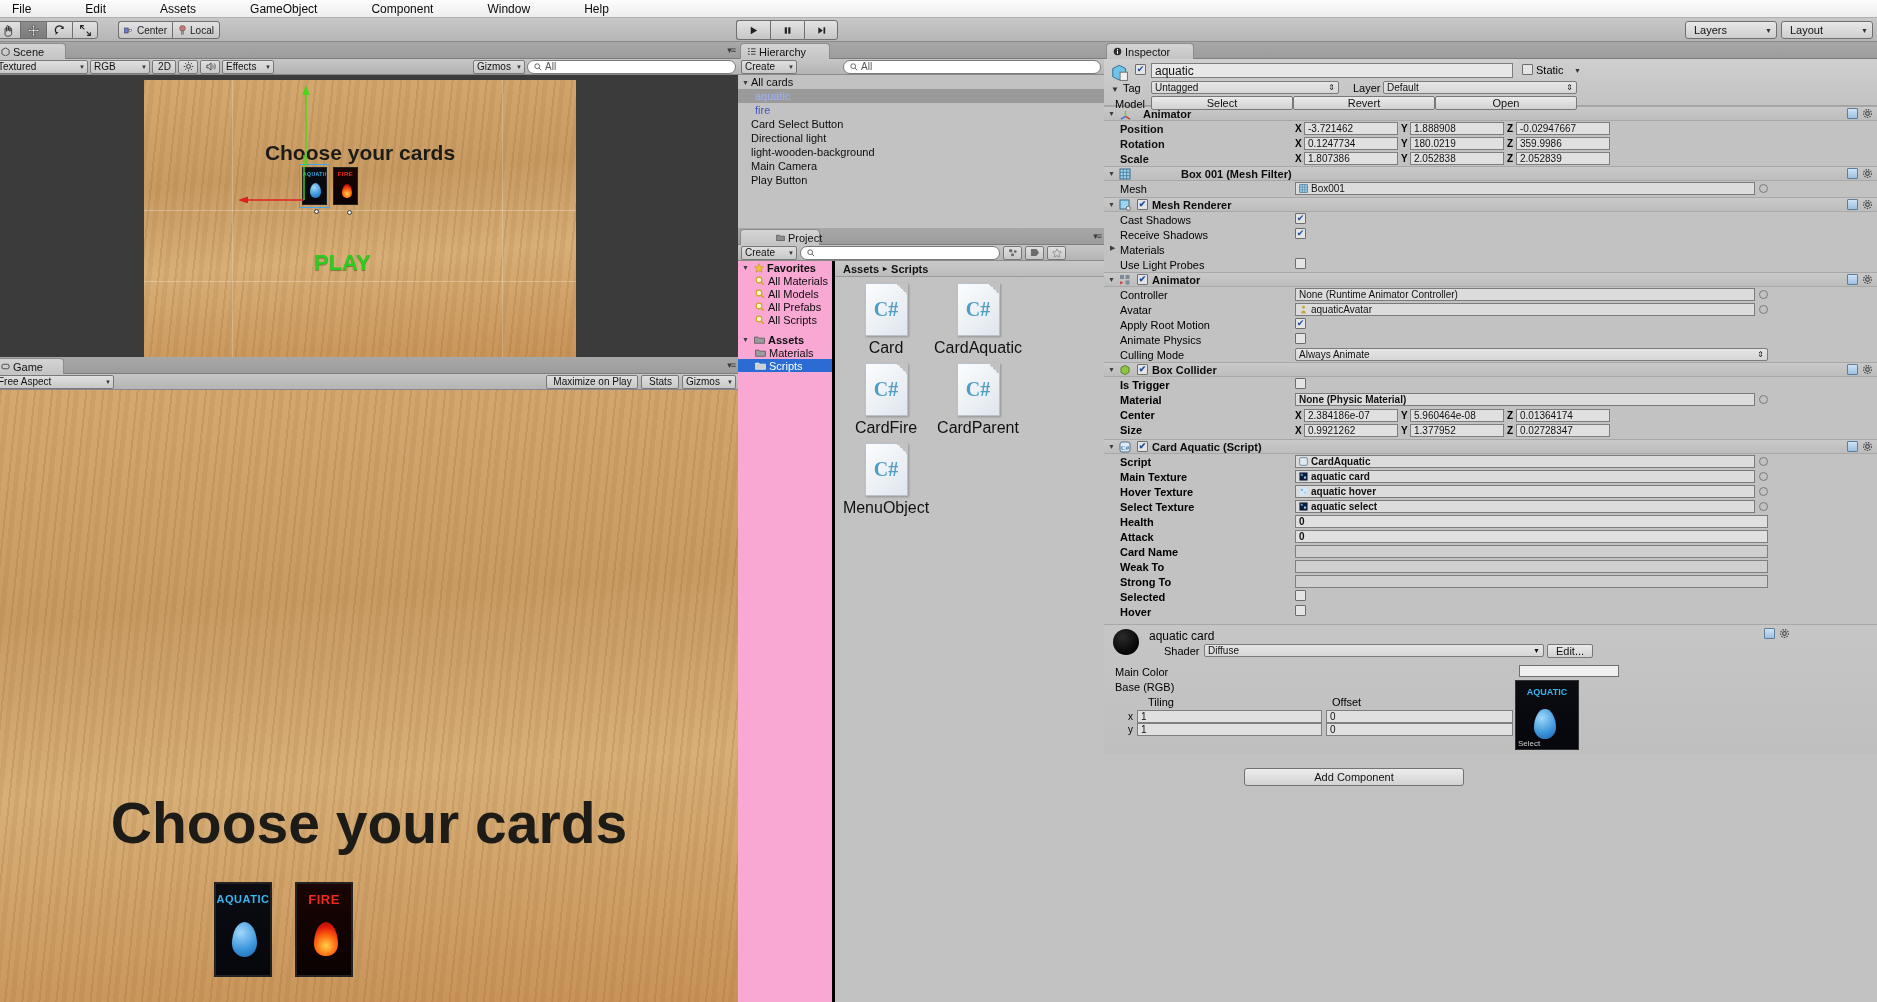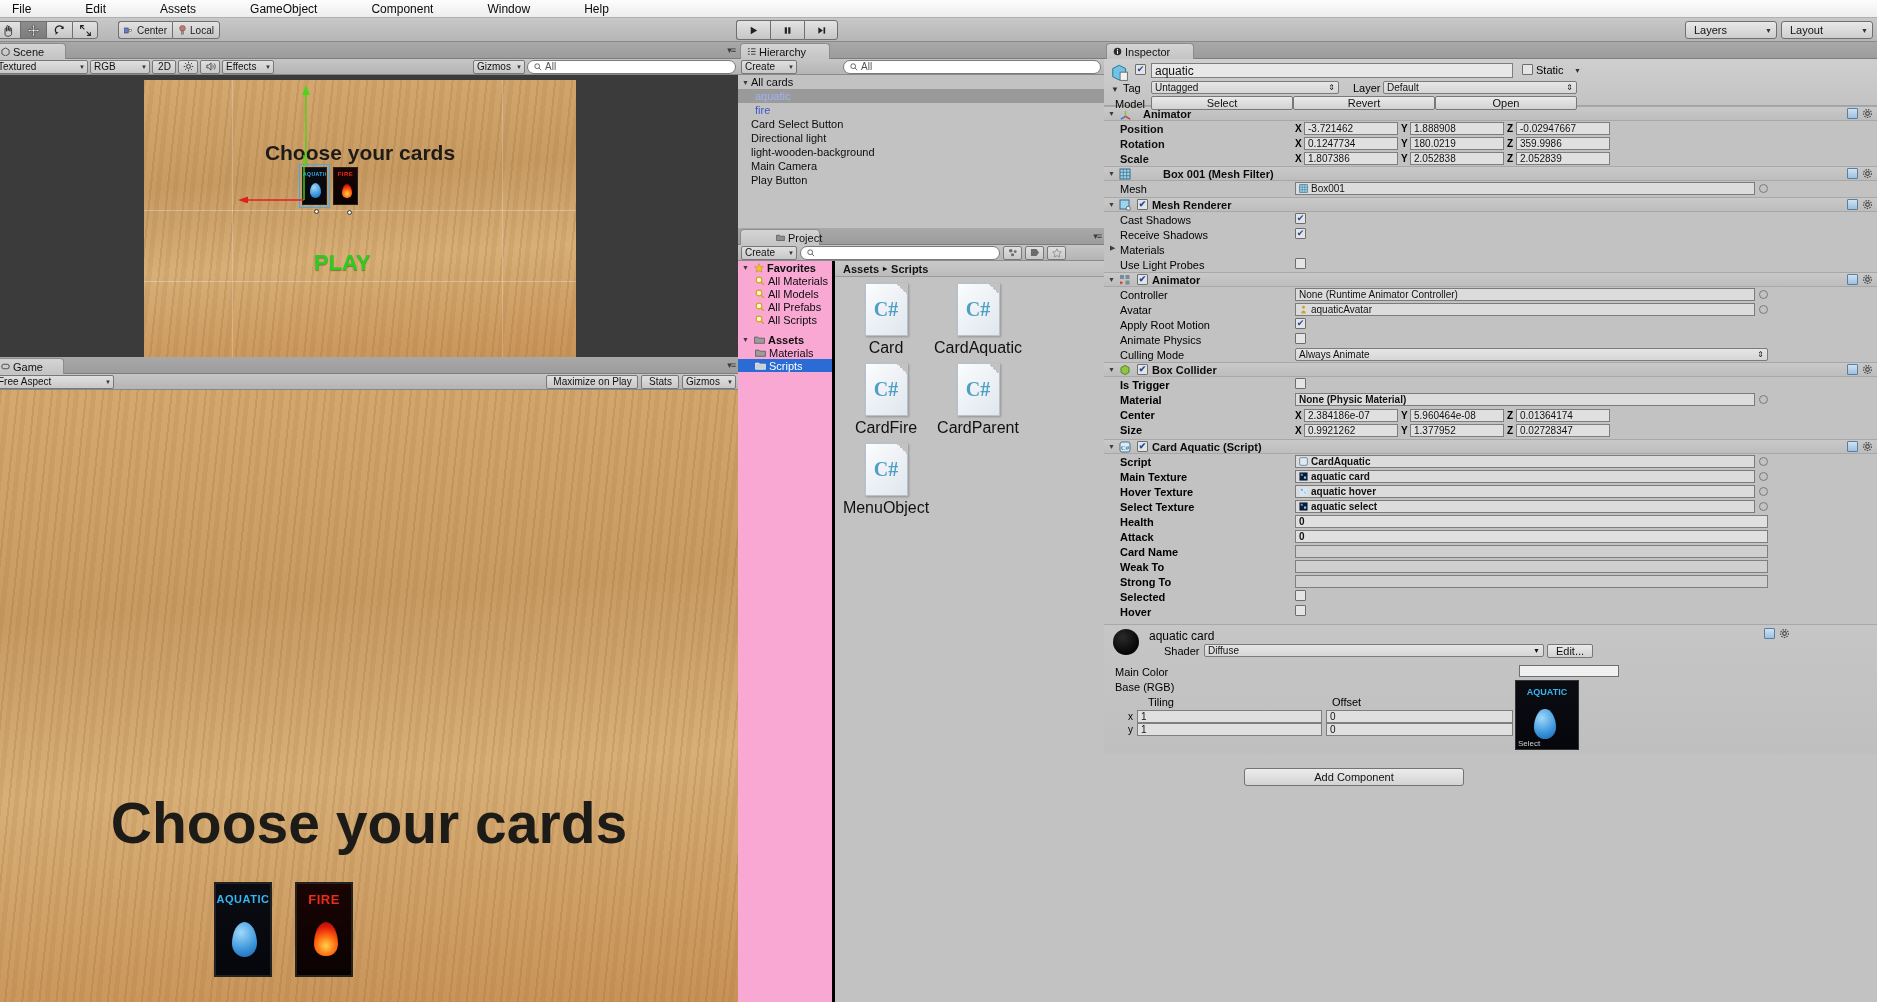--- a/index.html
+++ b/index.html
@@ -722,21 +722,21 @@
       <span class="axlbl" style="position:absolute; left:403px; top:32px;">Z</span>
       <div class="ifield" style="position:absolute; left:412px; top:31px; width:94px;">2.052839</div>
     </div>
 
     <div class="comphdr">
       <span class="tri">▼</span>
       <svg width="12" height="12" viewBox="0 0 12 12">
           <rect x="1" y="1" width="10" height="10" fill="#9dd3ef" stroke="#3a6b85" stroke-width="1"></rect>
           <path d="M1 4.3h10M1 7.7h10M4.3 1v10M7.7 1v10" stroke="#3a6b85" stroke-width=".7"></path>
         </svg>
-      <span style="margin-left:4px;padding-left:24px;">Box 001 (Mesh Filter)</span>
+      <span style="margin-left:22px;padding-left:24px;">Box 001 (Mesh Filter)</span>
       <div style="margin-left:auto; display:flex; gap:4px; padding-right:4px;">
         <div class="helpbk"></div>
         <svg class="gear" viewBox="0 0 12 12">
             <circle cx="6" cy="6" r="2" fill="none" stroke="#444" stroke-width="1.2"></circle>
             <circle cx="6" cy="6" r="4.3" fill="none" stroke="#444" stroke-width="1.2" stroke-dasharray="1.6 1.3"></circle>
           </svg>
       </div>
     </div>
     <div style="position:relative; height:16px;">
       <span class="ilbl" style="position:absolute; left:0; top:2px; font-size:11px;">Mesh</span>

